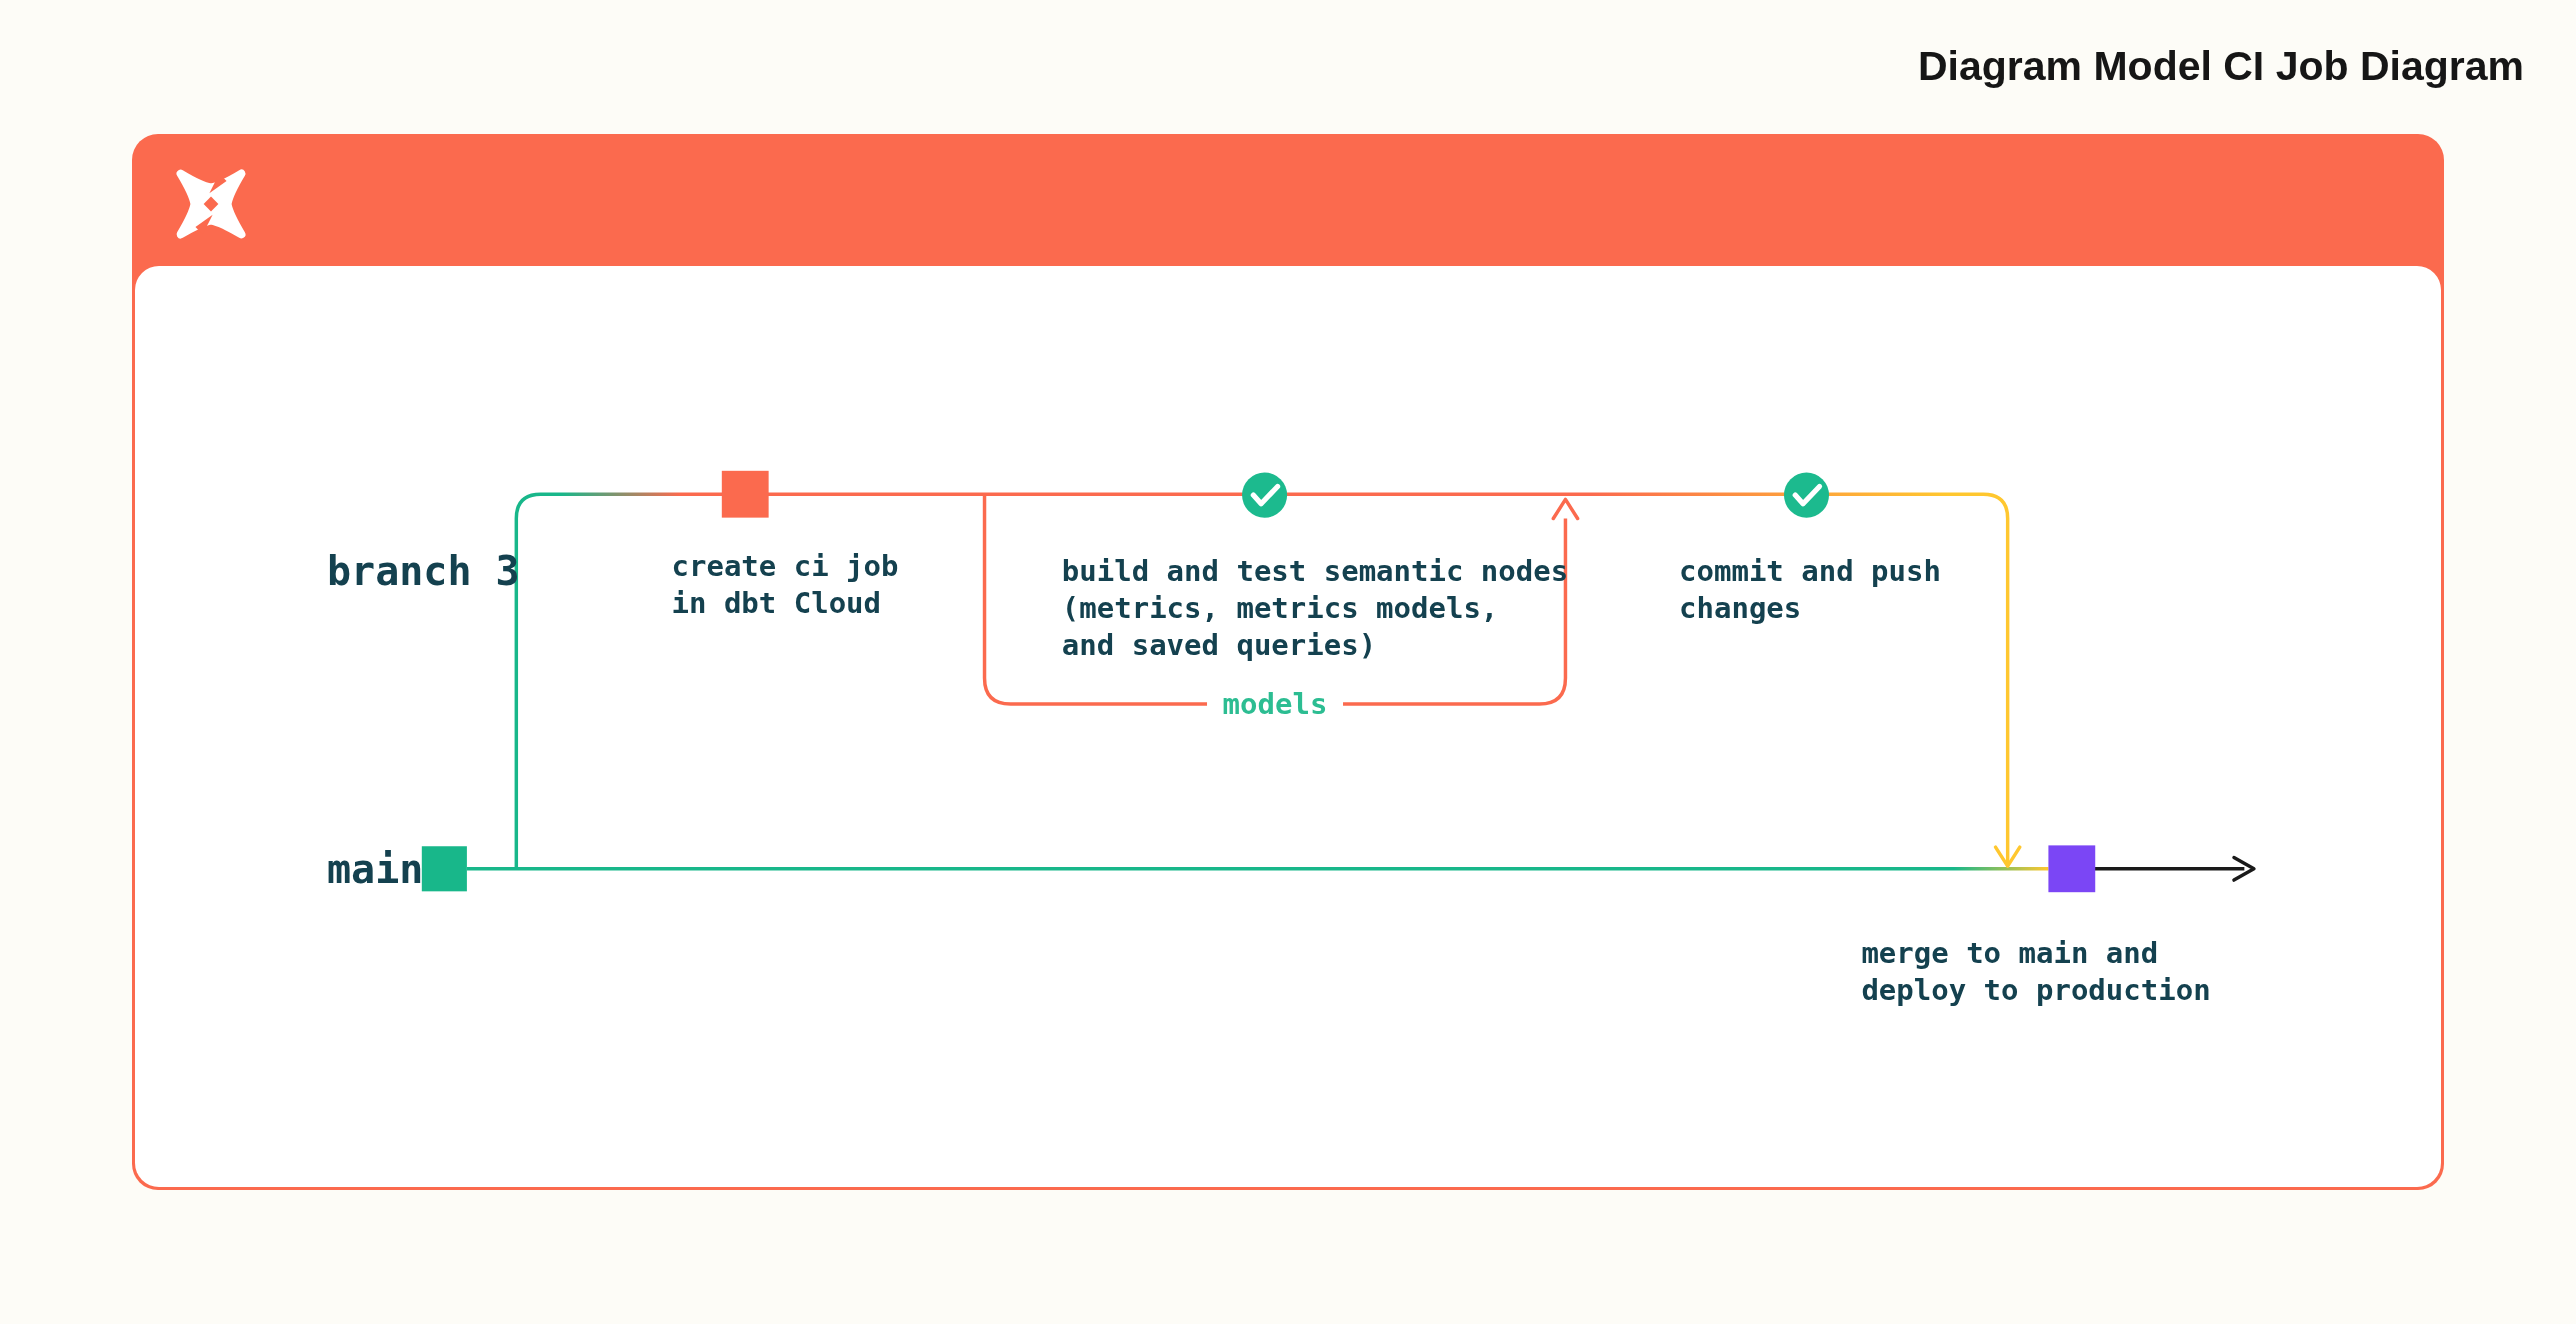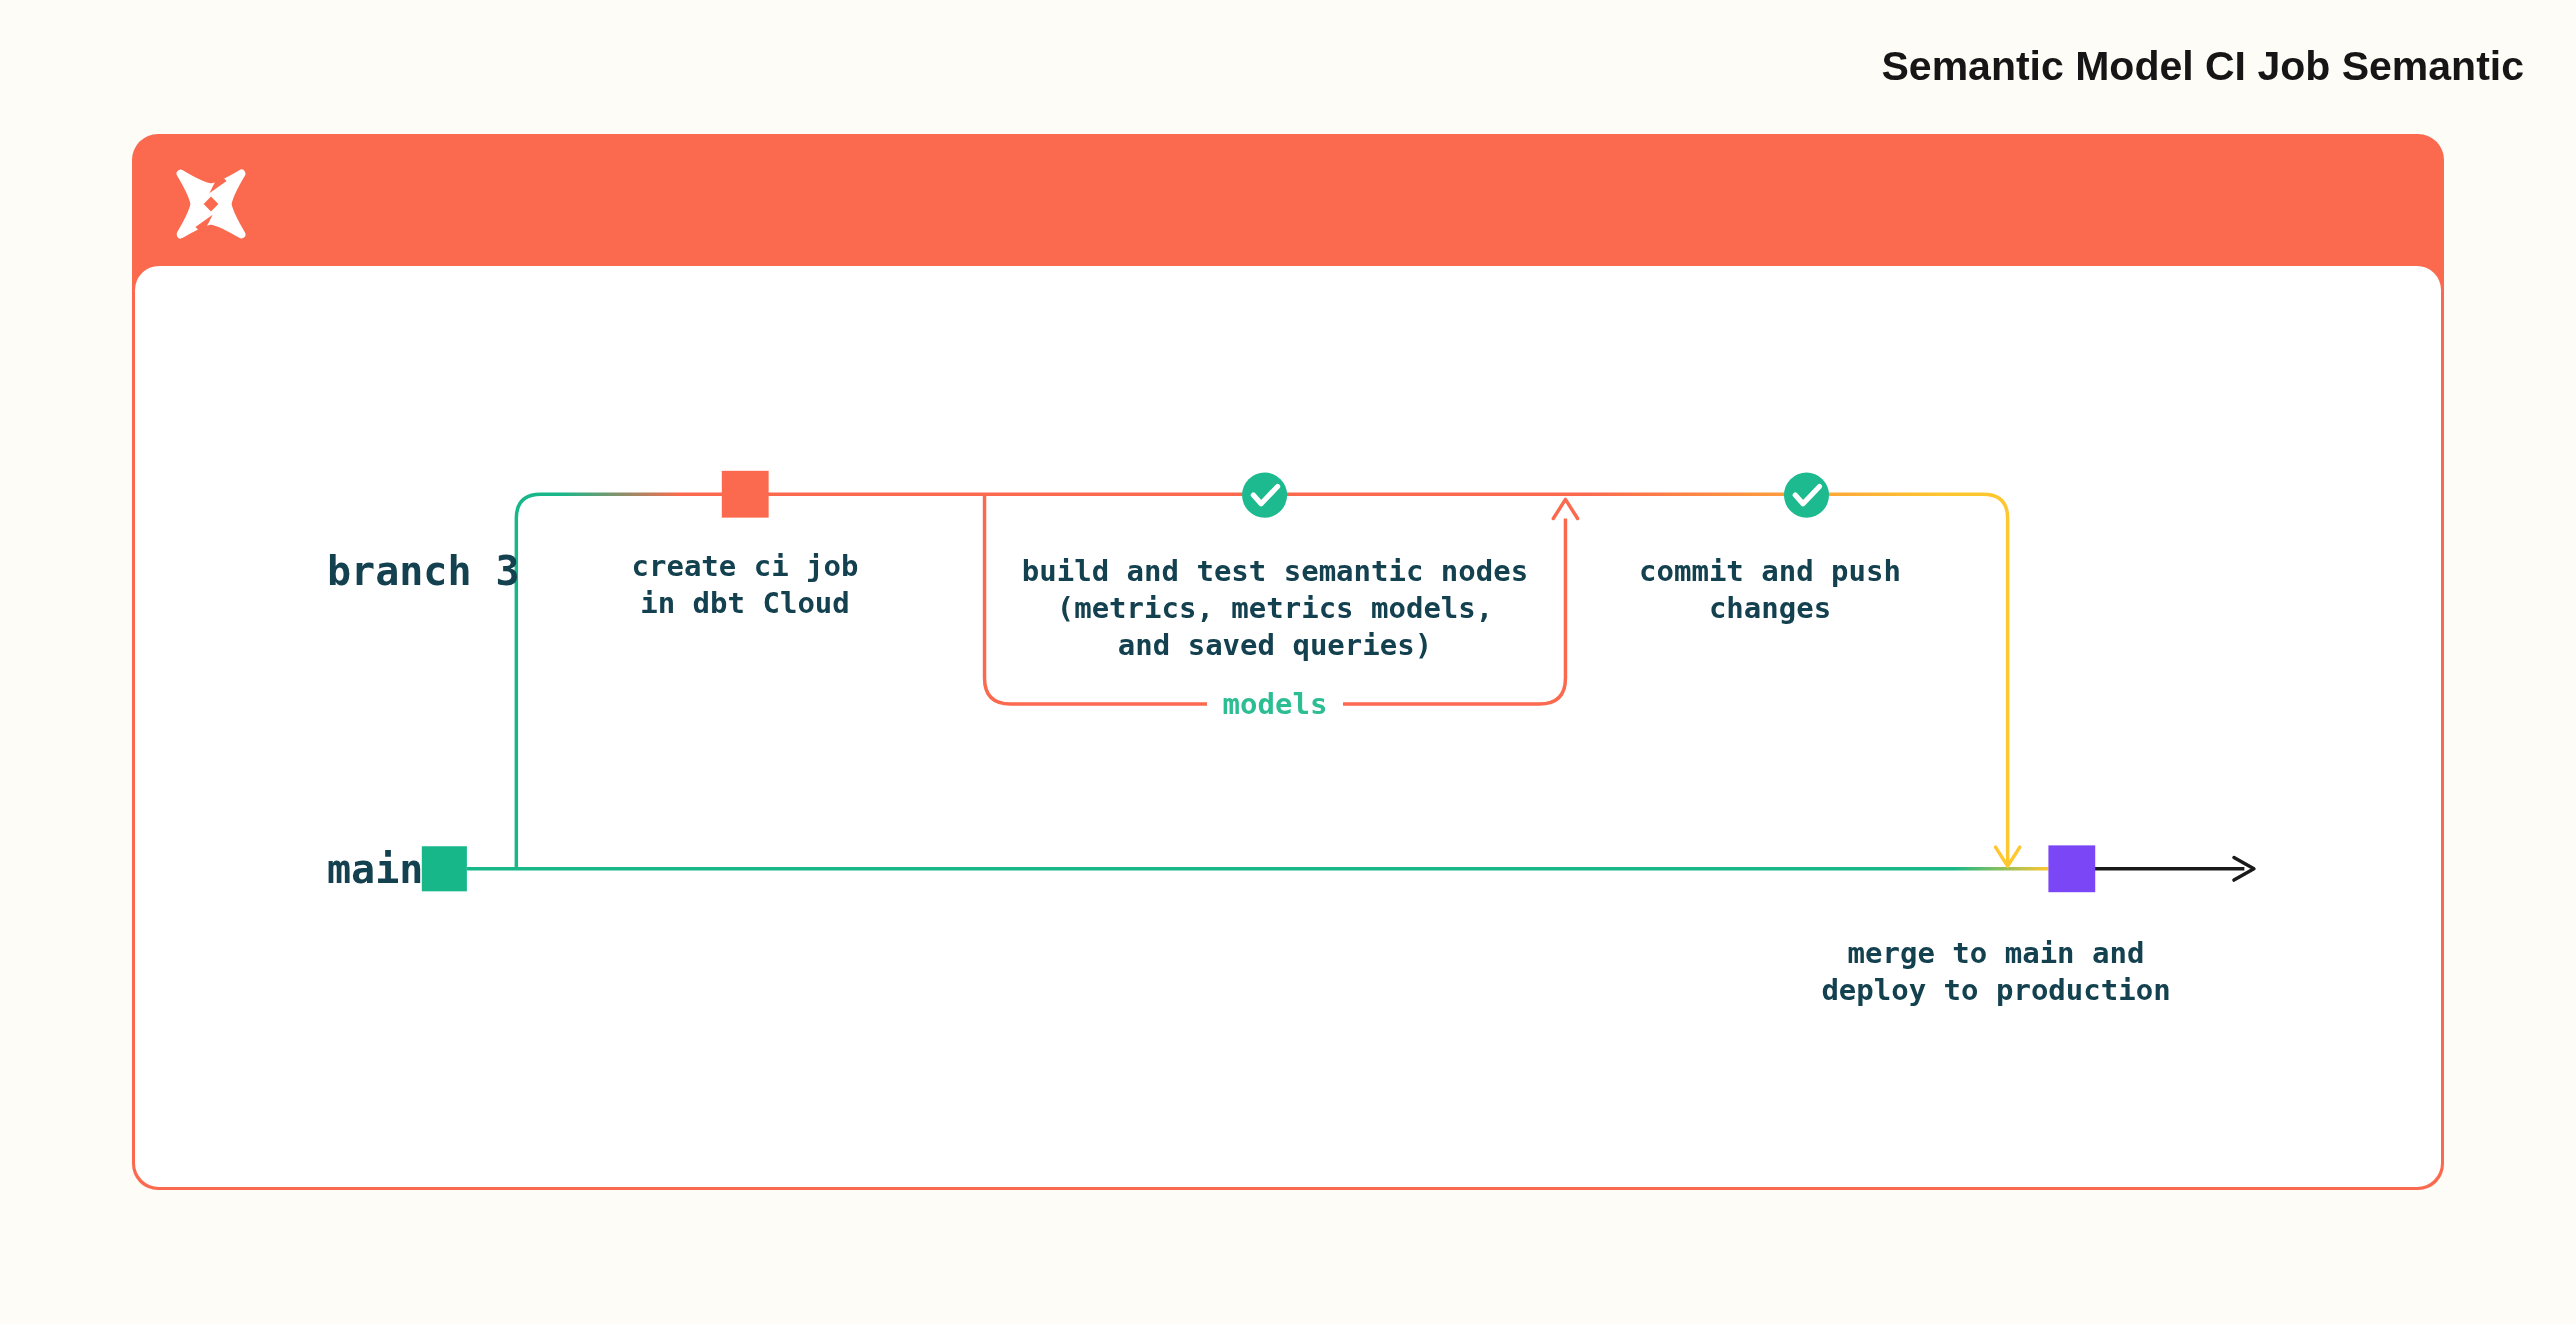--- a/index.html
+++ b/index.html
@@ -31,21 +31,21 @@
         color:var(--c-title);letter-spacing:0px;}
 
   
   .diagram-svg{position:absolute;left:0;top:0;width:2576px;height:1324px;pointer-events:none;}
 
   
   .lbl{position:absolute;color:var(--c-textdark);font-weight:bold;white-space:pre-line;}
   .branch-lbl{font-size:40px;line-height:42px;}
   .lbl-branch1{left:327px;top:550px;}
   .lbl-main{left:327px;top:848px;}
-  .node-lbl{font-size:29px;line-height:37px;text-align:center;transform:translateX(-50%);}
+  .node-lbl{font-size:29px;line-height:37px;transform:translateX(-50%);margin-left:40px;}
   .lbl-create{left:745px;top:548px;}
   .lbl-build{left:1275px;top:553px;}
   .lbl-commit{left:1770px;top:553px;}
   .lbl-merge{left:1996px;top:935px;}
   .success-lbl{position:absolute;left:1275px;top:685px;transform:translateX(-50%);
         color:var(--c-success);font-size:29px;font-weight:bold;background:var(--c-white);
         padding:0 15.6px;line-height:38px;}
 </style>
 </head>
 <body>
@@ -57,21 +57,21 @@
     <div class="card-header"></div>
   </div>
 
   <svg class="logo" viewBox="0 0 100 100" aria-hidden="true">
     <path d="M87,13 Q72,38 70,50 Q72,62 87,87 Q62,72 50,70 Q38,72 13,87 Q28,62 30,50 Q28,38 13,13 Q38,28 50,30 Q62,28 87,13 Z" fill="var(--c-white)" stroke="var(--c-white)" stroke-width="10" stroke-linejoin="round"></path>
     <path d="M60,13 L69,22 L48,37 Z" fill="var(--c-orange)"></path>
     <path d="M40,87 L31,78 L52,63 Z" fill="var(--c-orange)"></path>
     <path d="M50,41 L59,50 L50,59 L41,50 Z" fill="var(--c-orange)"></path>
   </svg>
 
-  <div class="hdr-title">Semantic Model CI Job Semantic</div>
+  <div class="hdr-title">Diagram Model CI Job Diagram</div>
 
   <svg class="diagram-svg" viewBox="0 0 2970 1527">
     <defs>
       <linearGradient id="branchGrad" gradientUnits="userSpaceOnUse" x1="595" y1="0" x2="2315" y2="0">
         <stop offset="0" style="stop-color:var(--c-green)"></stop>
         <stop offset="0.03" style="stop-color:var(--c-green)"></stop>
         <stop offset="0.11" style="stop-color:var(--c-orange)"></stop>
         <stop offset="0.72" style="stop-color:var(--c-orange)"></stop>
         <stop offset="0.96" style="stop-color:var(--c-yellow)"></stop>
         <stop offset="1" style="stop-color:var(--c-yellow)"></stop>

